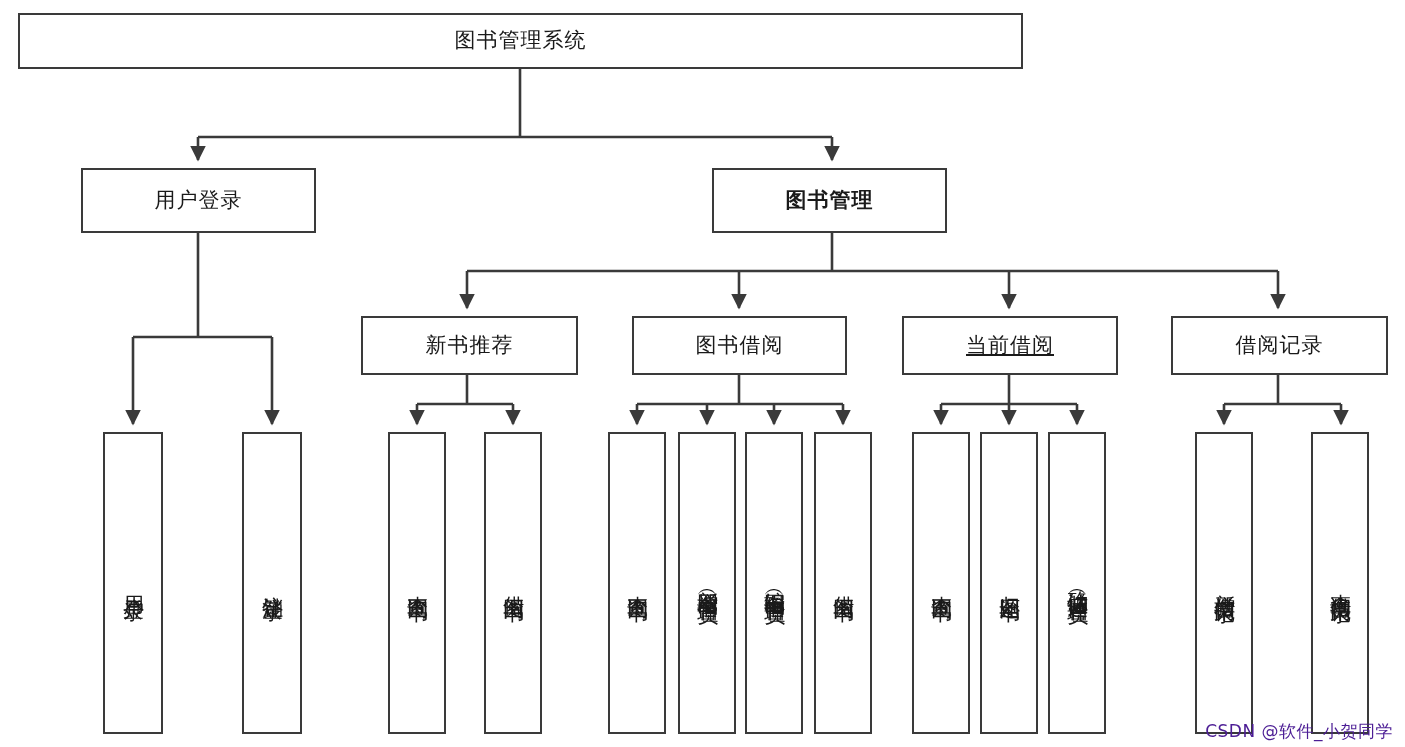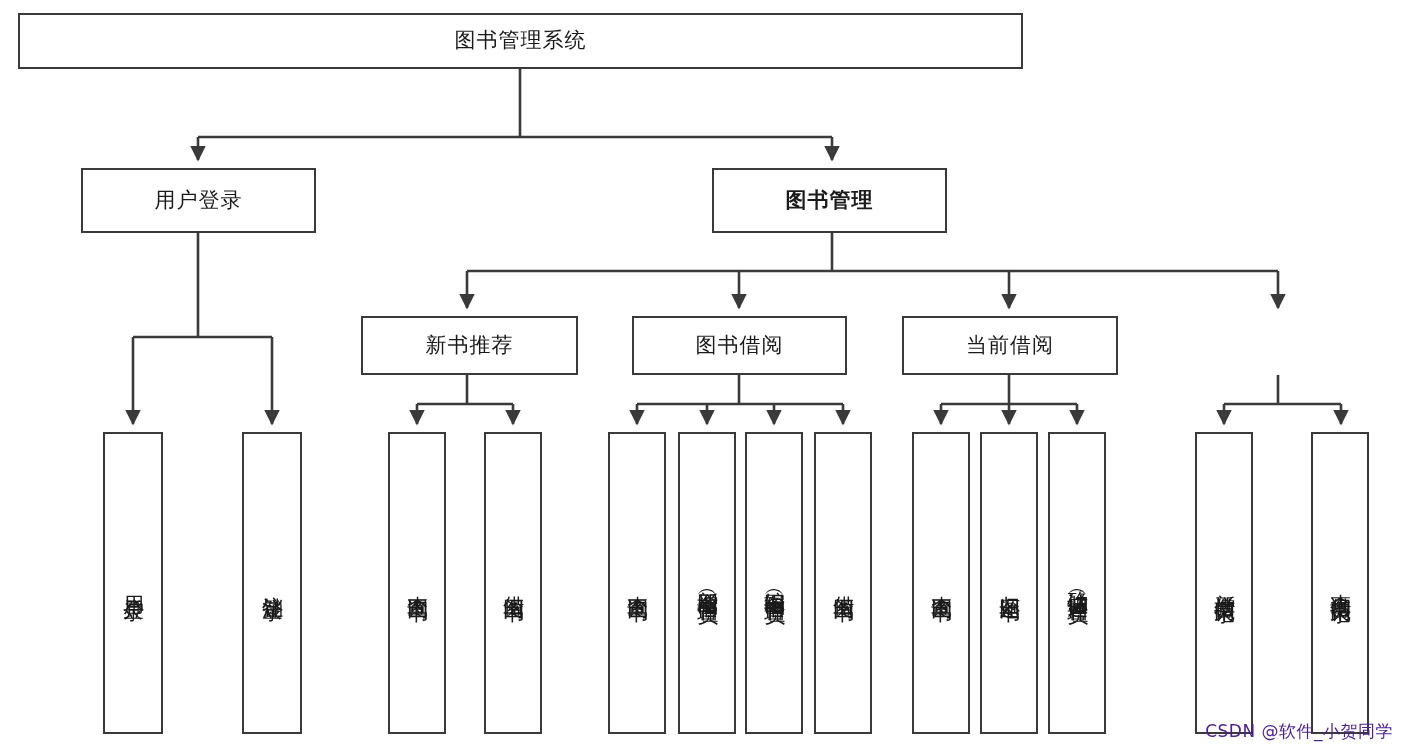--- a/index.html
+++ b/index.html
@@ -129,22 +129,25 @@
   <div class="node horiz" style="left:712px; top:168px; width:235px; height:65px;font-weight:bold;">
     <span>图书管理</span>
   </div>
 
   <div class="node horiz" style="left:361px; top:316px; width:217px; height:59px;">
     <span>新书推荐</span>
   </div>
   <div class="node horiz" style="left:632px; top:316px; width:215px; height:59px;">
     <span>图书借阅</span>
   </div>
-  <div class="node horiz" style="left:902px; top:316px; width:216px; height:59px;">
+  <div class="node horiz" style="left:902px; top:316px; width:216px; height:59px;text-decoration:underline;">
     <span>当前借阅</span>
+  </div>
+  <div class="node horiz" style="left:1171px; top:316px; width:217px; height:59px;">
+    <span>借阅记录</span>
   </div>
 
   <div class="node vert" style="left:103px; top:432px; width:60px; height:302px;">
     <span class="vtext">用户登录</span>
   </div>
   <div class="node vert" style="left:242px; top:432px; width:60px; height:302px;">
     <span class="vtext">注销登录</span>
   </div>
 
   <div class="node vert" style="left:388px; top:432px; width:58px; height:302px;">

